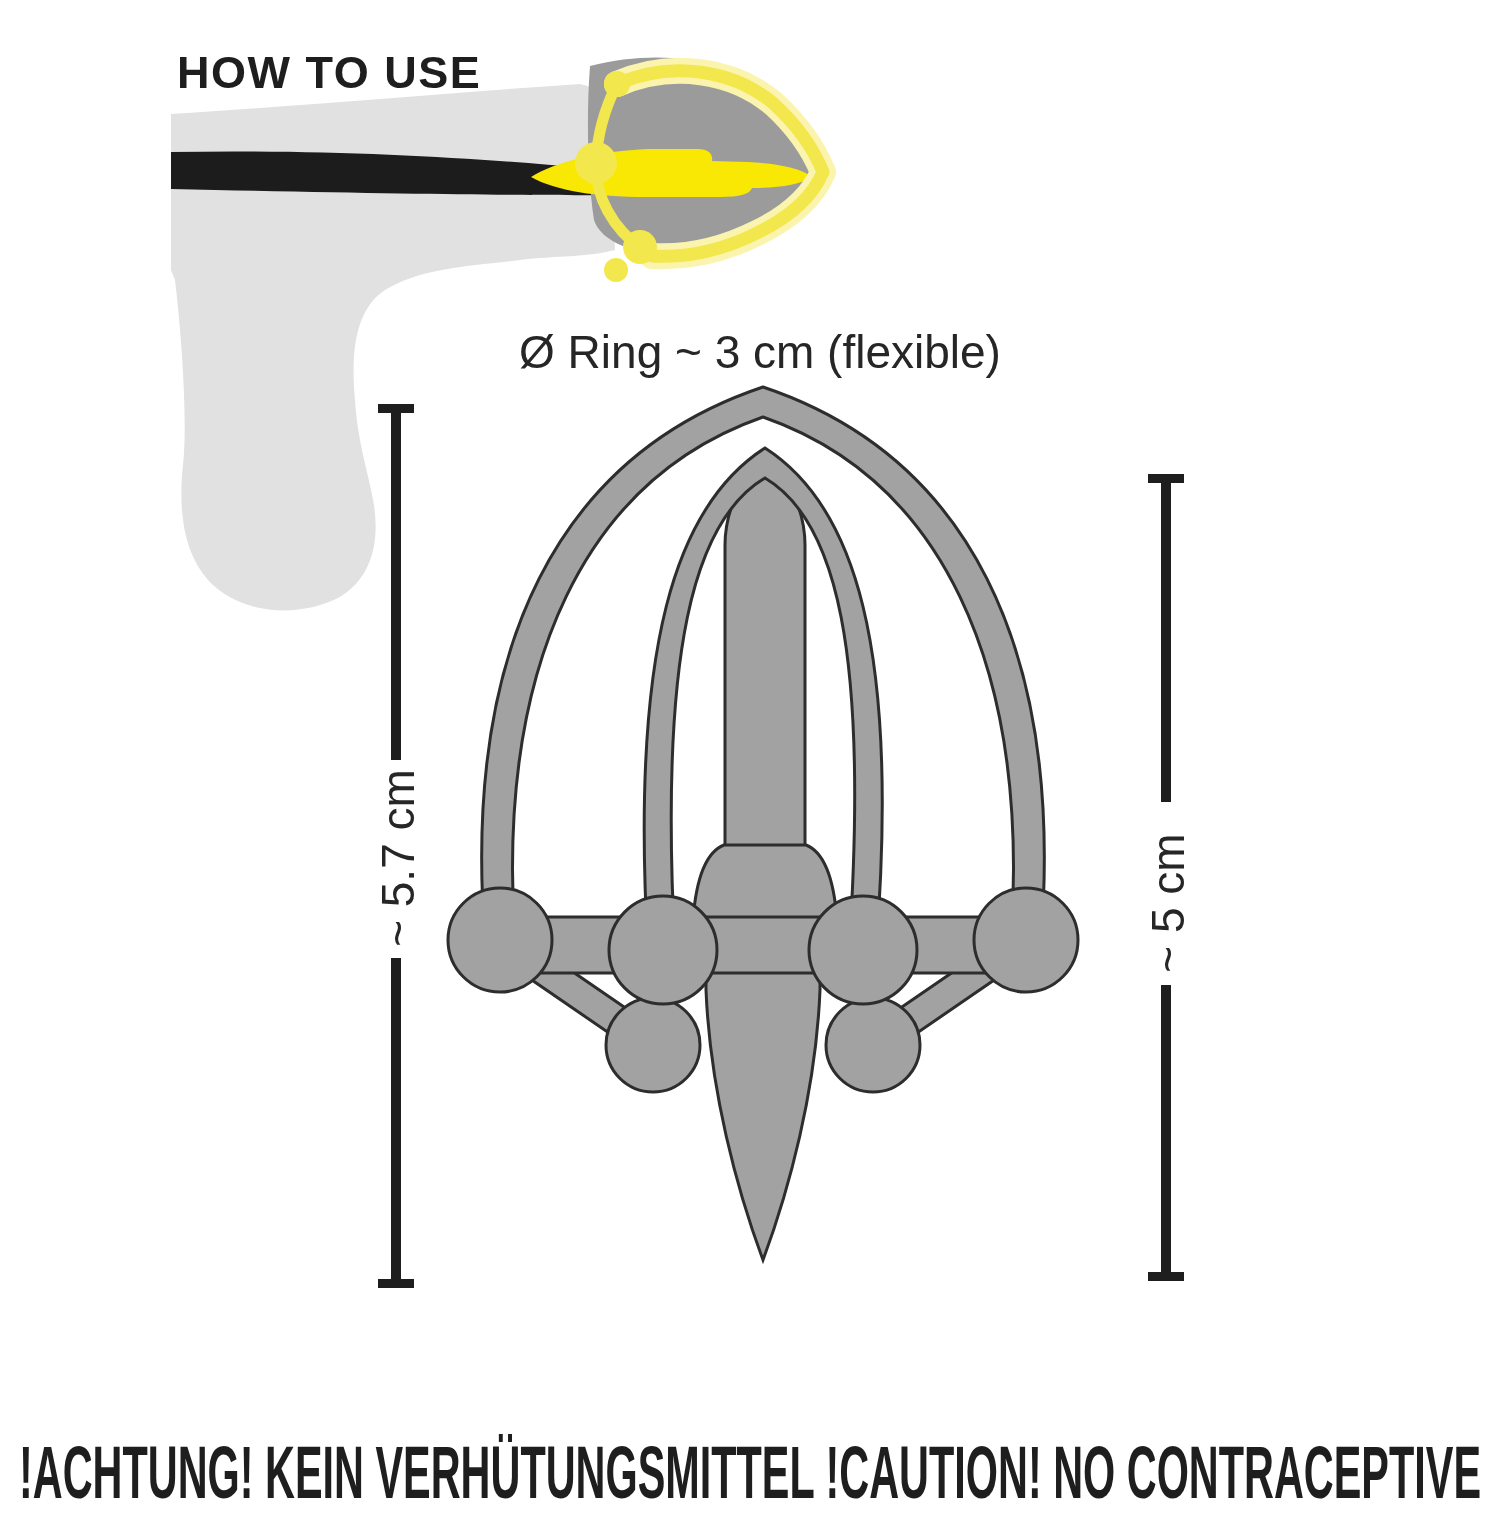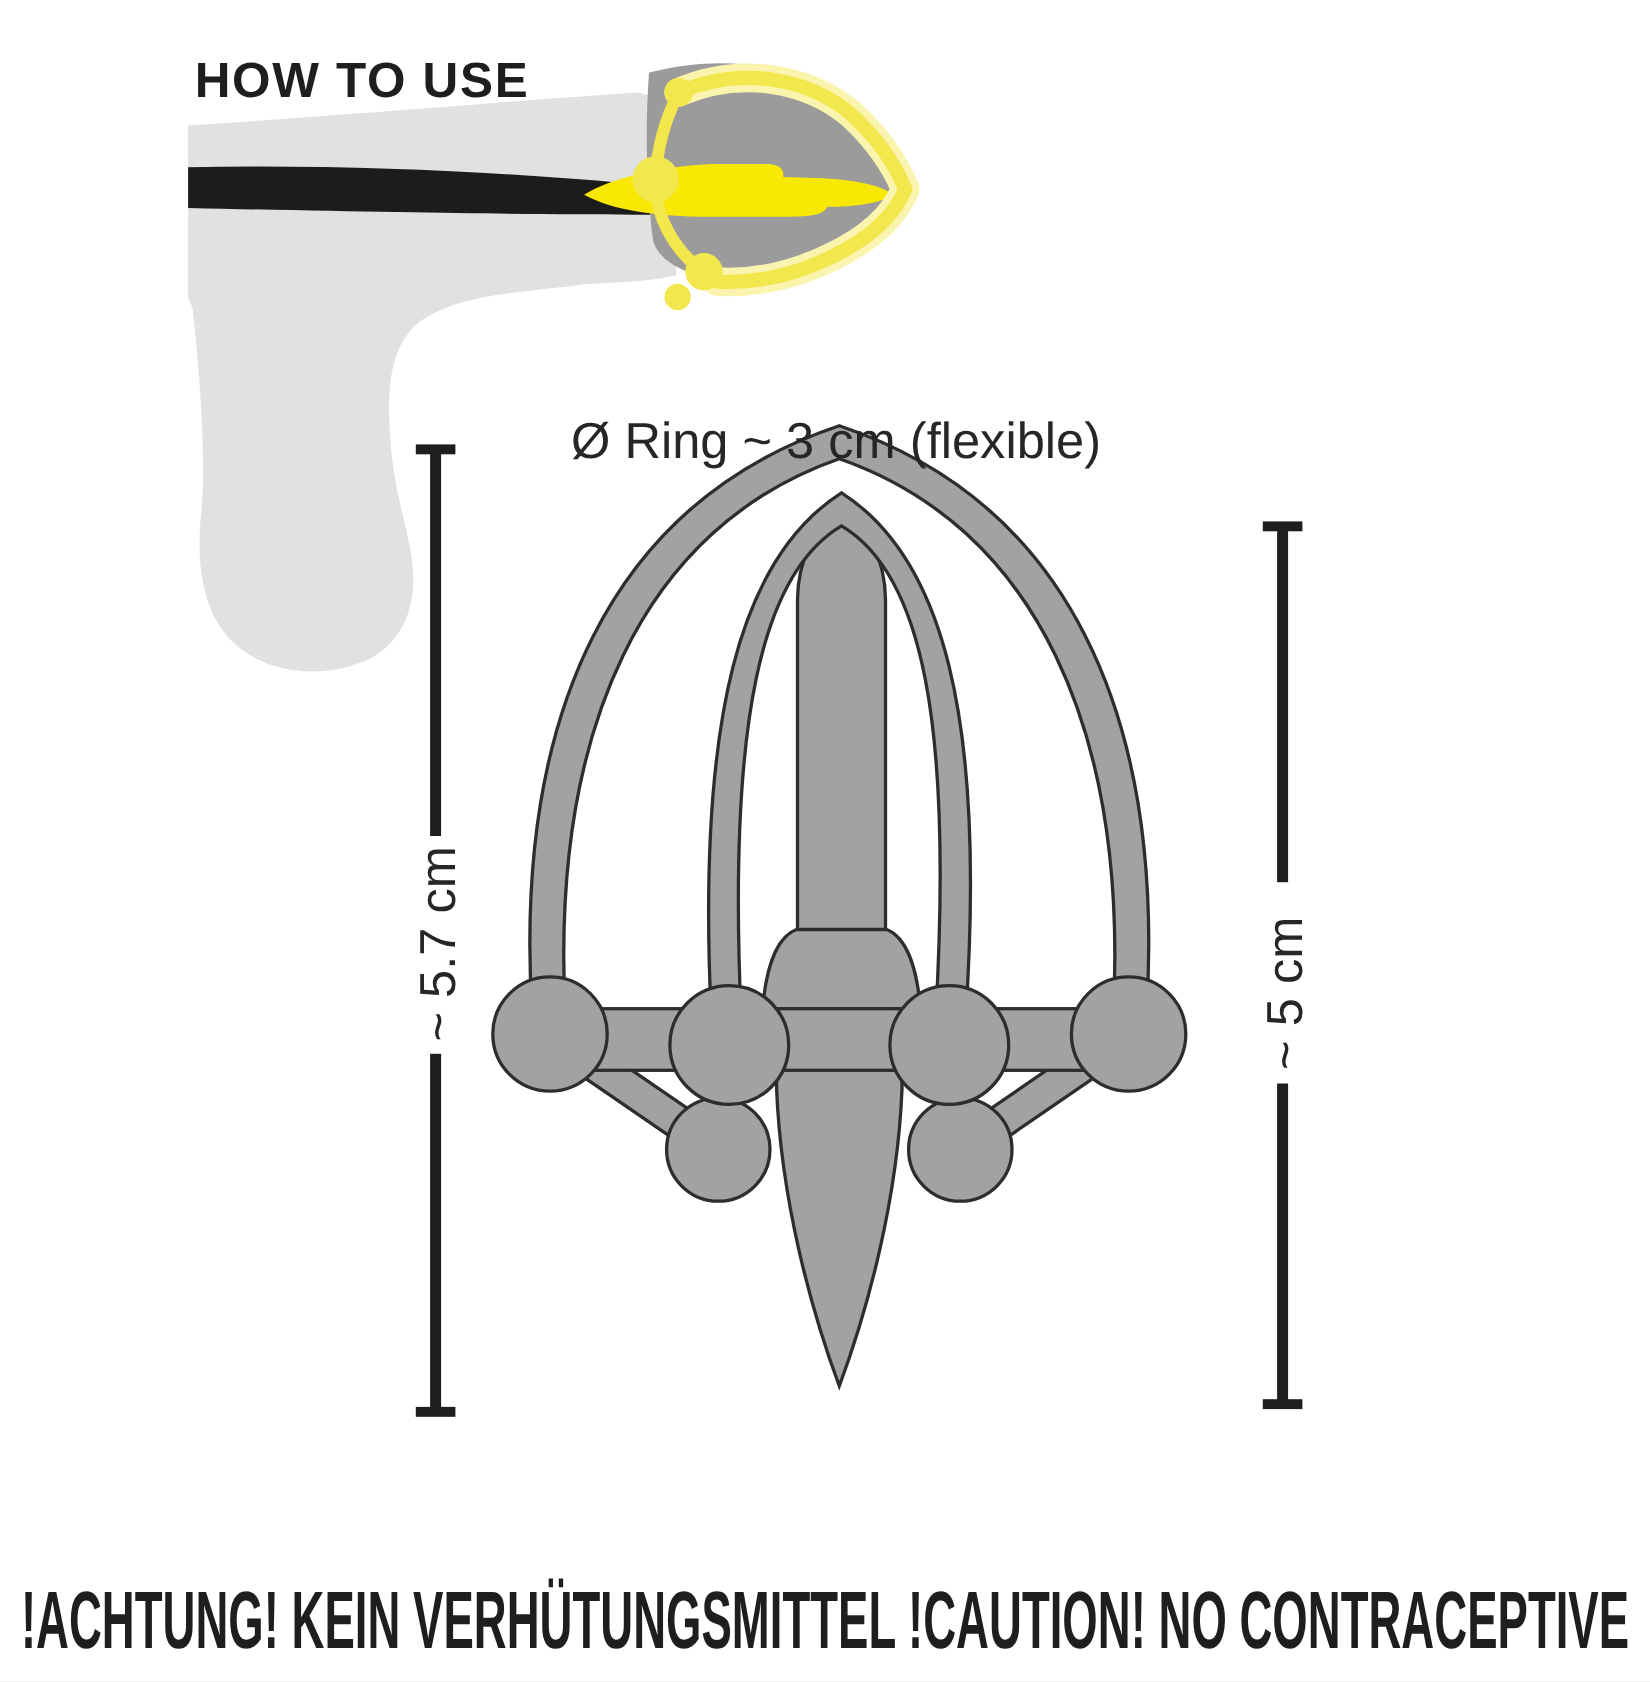--- a/index.html
+++ b/index.html
@@ -13,21 +13,20 @@
     position:absolute;white-space:nowrap;color:var(--label,#262626);
     font-family:"Liberation Sans",sans-serif;
   }
   .title{
     left:177px;top:47px;font-size:45px;font-weight:600;letter-spacing:1.5px;
     color:var(--ink,#222222);
   }
   .ring-label{
     left:760px;top:352px;font-size:46px;font-weight:400;
     transform:translate(-50%,-50%);
-    margin-top:48px;
   }
   .plug-label{
     left:766px;top:1340px;font-size:46px;font-weight:400;
     transform:translate(-50%,-50%);
   }
   .len-left{
     left:398px;top:858px;font-size:46px;font-weight:400;
     transform:translate(-50%,-50%) rotate(-90deg);
   }
   .len-right{

